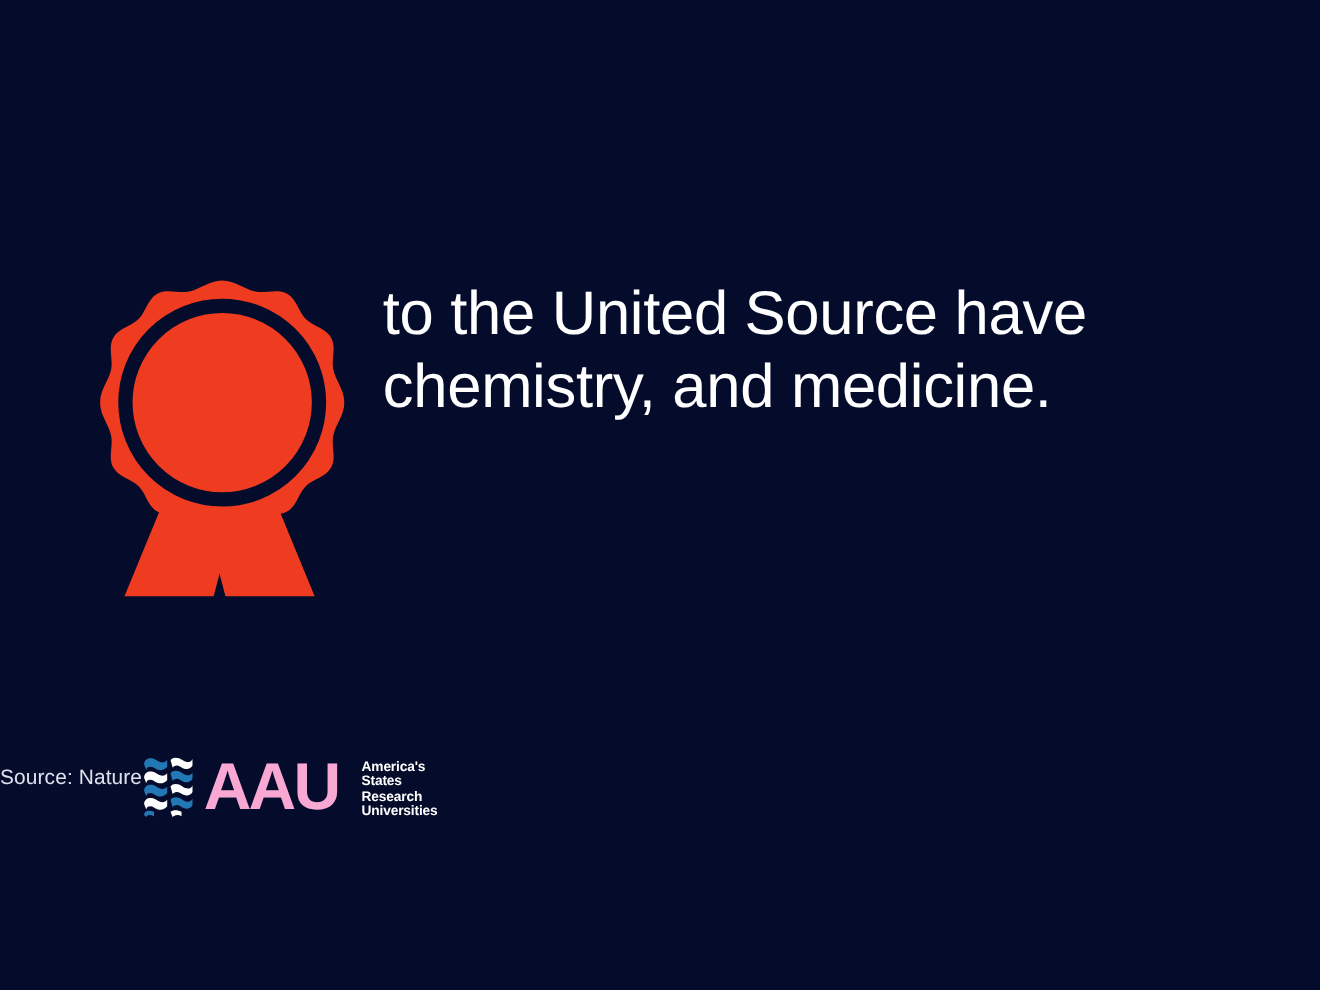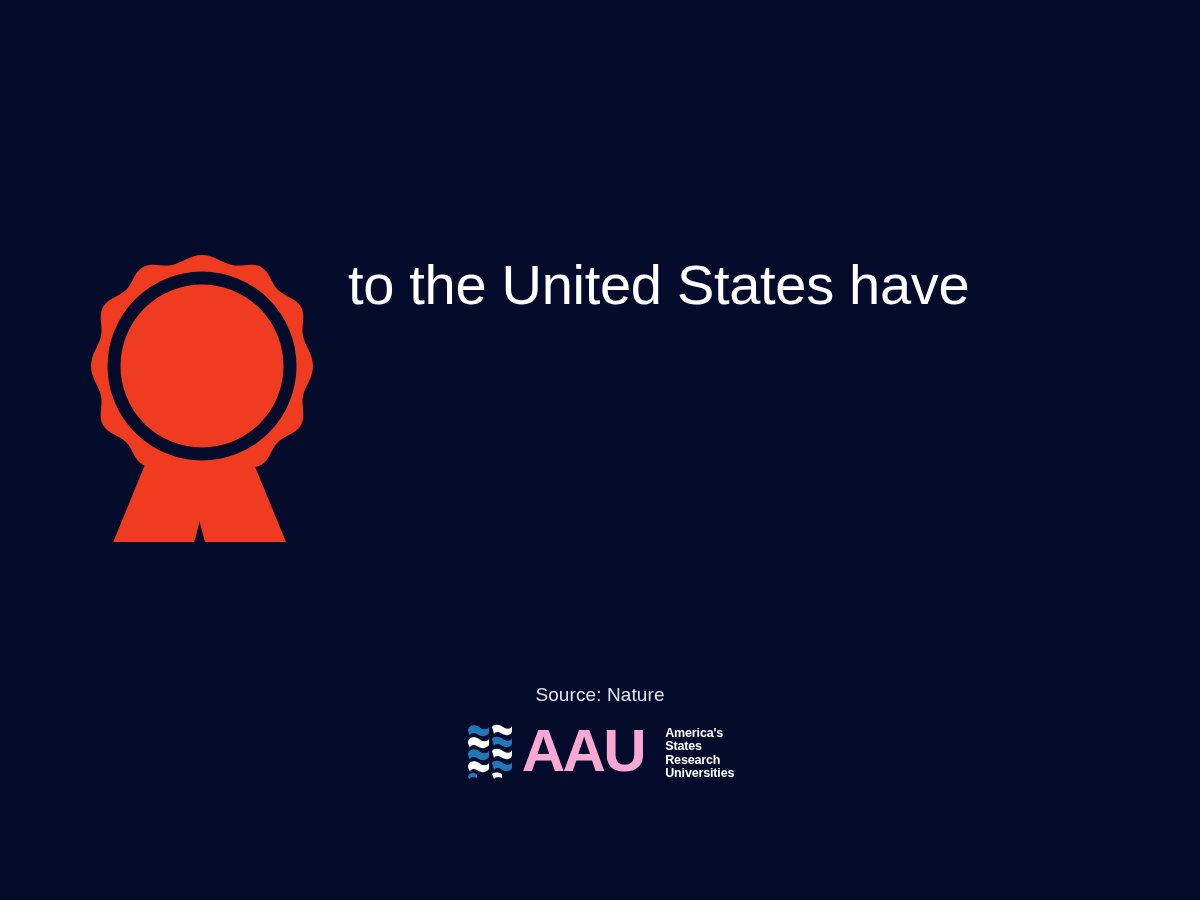--- a/index.html
+++ b/index.html
@@ -51,21 +51,21 @@
     font-weight: 700;
   }
 
   
   #footer {
     position: absolute;
     left: 0;
     top: 684px;
     width: 1200px;
     display: flex;
-    flex-direction: column;
+    flex-direction: row;
     align-items: center;
   }
   #source-line {
     font-size: 19px;
     color: #dfe2ec;
     letter-spacing: 0.1px;
     margin-bottom: 14px;
   }
 
   
@@ -157,21 +157,22 @@
           C -50,-127 -40,-122 -30,-124
           C -20,-126 -12,-134 0,-134
           Z"></path>
 
         <circle cx="0" cy="-23" r="88" fill="none" stroke="#050c2b" stroke-width="13"></circle>
       </g>
     </svg>
   </div>
 
   <div id="headline">
-    <div class="headline-line">to the United States have</div>
+    <div class="headline-line">to the United Source have</div>
+    <div class="headline-line">chemistry, and medicine.</div>
   </div>
 
   <div id="footer">
 
     <div id="source-line">Source: Nature</div>
 
     <div id="aau-logo">
 
       <div id="aau-mark">
         <svg viewBox="0 0 52 58" width="52" height="58" aria-hidden="true">

